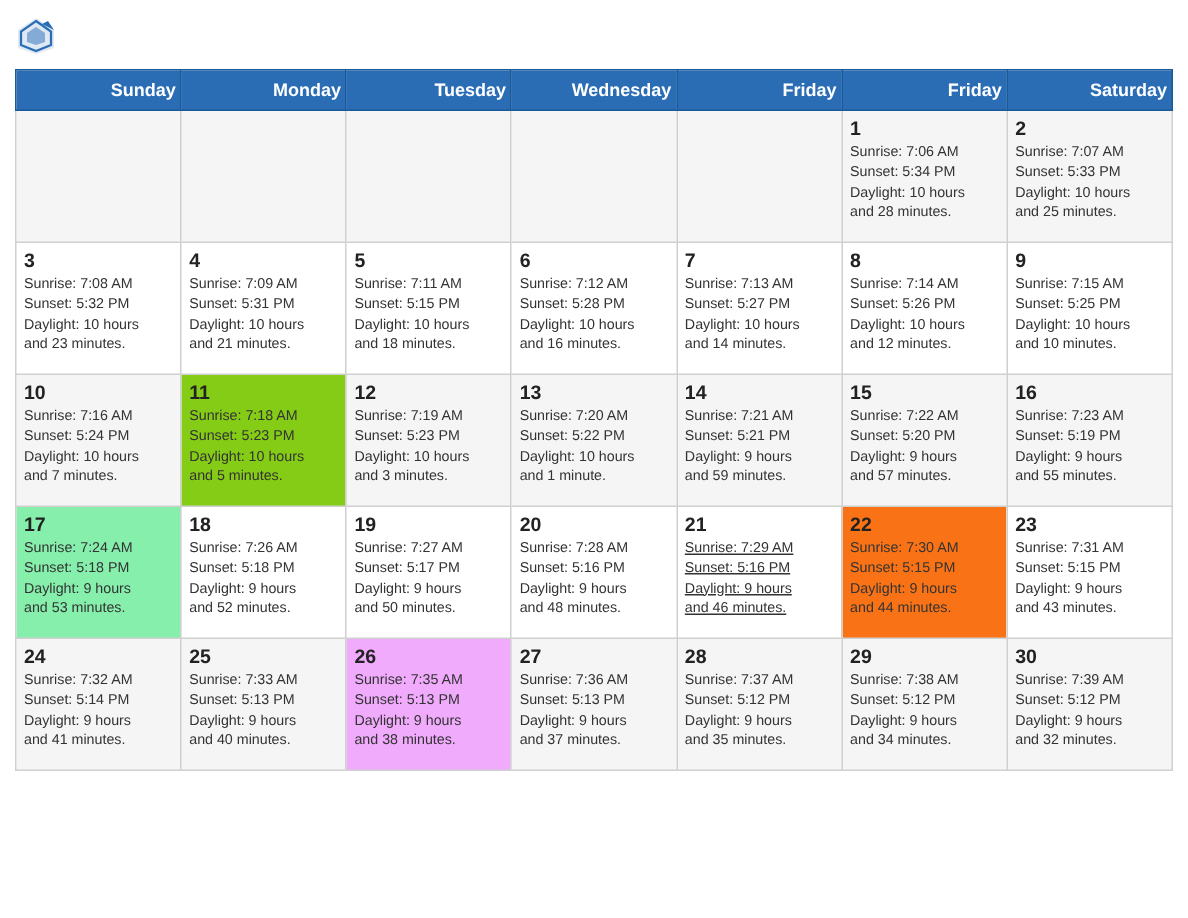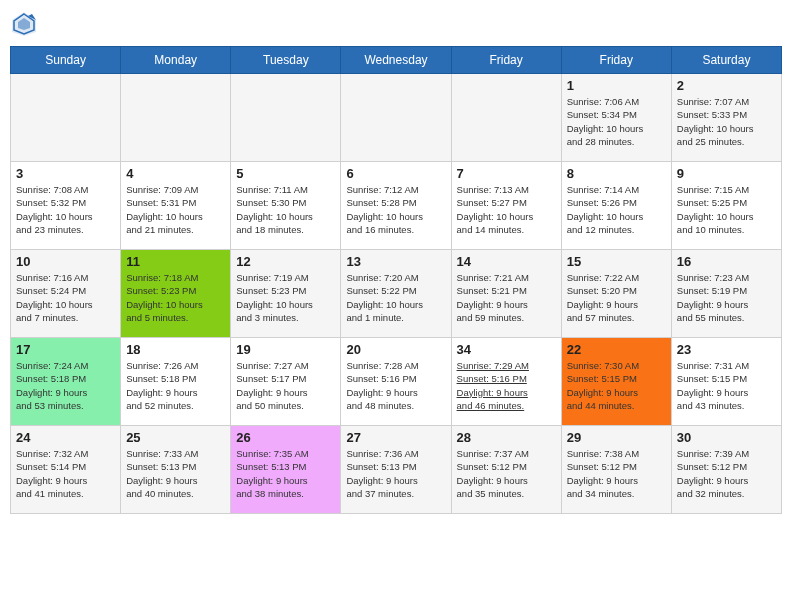--- a/index.html
+++ b/index.html
@@ -46,23 +46,23 @@
     }
     .calendar {
       width: 100%;
       border-collapse: collapse;
       table-layout: fixed;
     }
     .calendar thead th {
       background: #2a6db5;
       color: #fff;
       font-size: 12px;
-      font-weight: normal;
-      padding: 6px 18px;
-      text-align: center;
+      font-weight: bold;
+      padding: 6px 3px;
+      text-align: right;
       border: 1px solid #1a5a9a;
     }
     .calendar tbody td {
       vertical-align: top;
       padding: 4px 5px;
       font-size: 10px;
       color: #333;
       border: 1px solid #d0d0d0;
       height: 88px;
       background: #fff;
@@ -156,21 +156,21 @@
         <td style="background: rgb(255, 255, 255);">
           <span class="day-number">4</span>
           <div class="day-info" style="white-space: pre-line;">Sunrise: 7:09 AM
 Sunset: 5:31 PM
 Daylight: 10 hours
 and 21 minutes.</div>
         </td>
         <td style="background: rgb(255, 255, 255);">
           <span class="day-number">5</span>
           <div class="day-info" style="white-space: pre-line;">Sunrise: 7:11 AM
-Sunset: 5:30 PM
+Sunset: 5:15 PM
 Daylight: 10 hours
 and 18 minutes.</div>
         </td>
         <td style="background: rgb(255, 255, 255);">
           <span class="day-number">6</span>
           <div class="day-info" style="white-space: pre-line;">Sunrise: 7:12 AM
 Sunset: 5:28 PM
 Daylight: 10 hours
 and 16 minutes.</div>
         </td>
@@ -270,21 +270,21 @@
 and 50 minutes.</div>
         </td>
         <td style="background: rgb(255, 255, 255);">
           <span class="day-number">20</span>
           <div class="day-info" style="white-space: pre-line;">Sunrise: 7:28 AM
 Sunset: 5:16 PM
 Daylight: 9 hours
 and 48 minutes.</div>
         </td>
         <td style="background: rgb(255, 255, 255);">
-          <span class="day-number">34</span>
+          <span class="day-number">21</span>
           <div class="day-info" style="white-space: pre-line; text-decoration: underline;">Sunrise: 7:29 AM
 Sunset: 5:16 PM
 Daylight: 9 hours
 and 46 minutes.</div>
         </td>
         <td style="background: #f97316;">
           <span class="day-number">22</span>
           <div class="day-info" style="white-space: pre-line;">Sunrise: 7:30 AM
 Sunset: 5:15 PM
 Daylight: 9 hours

